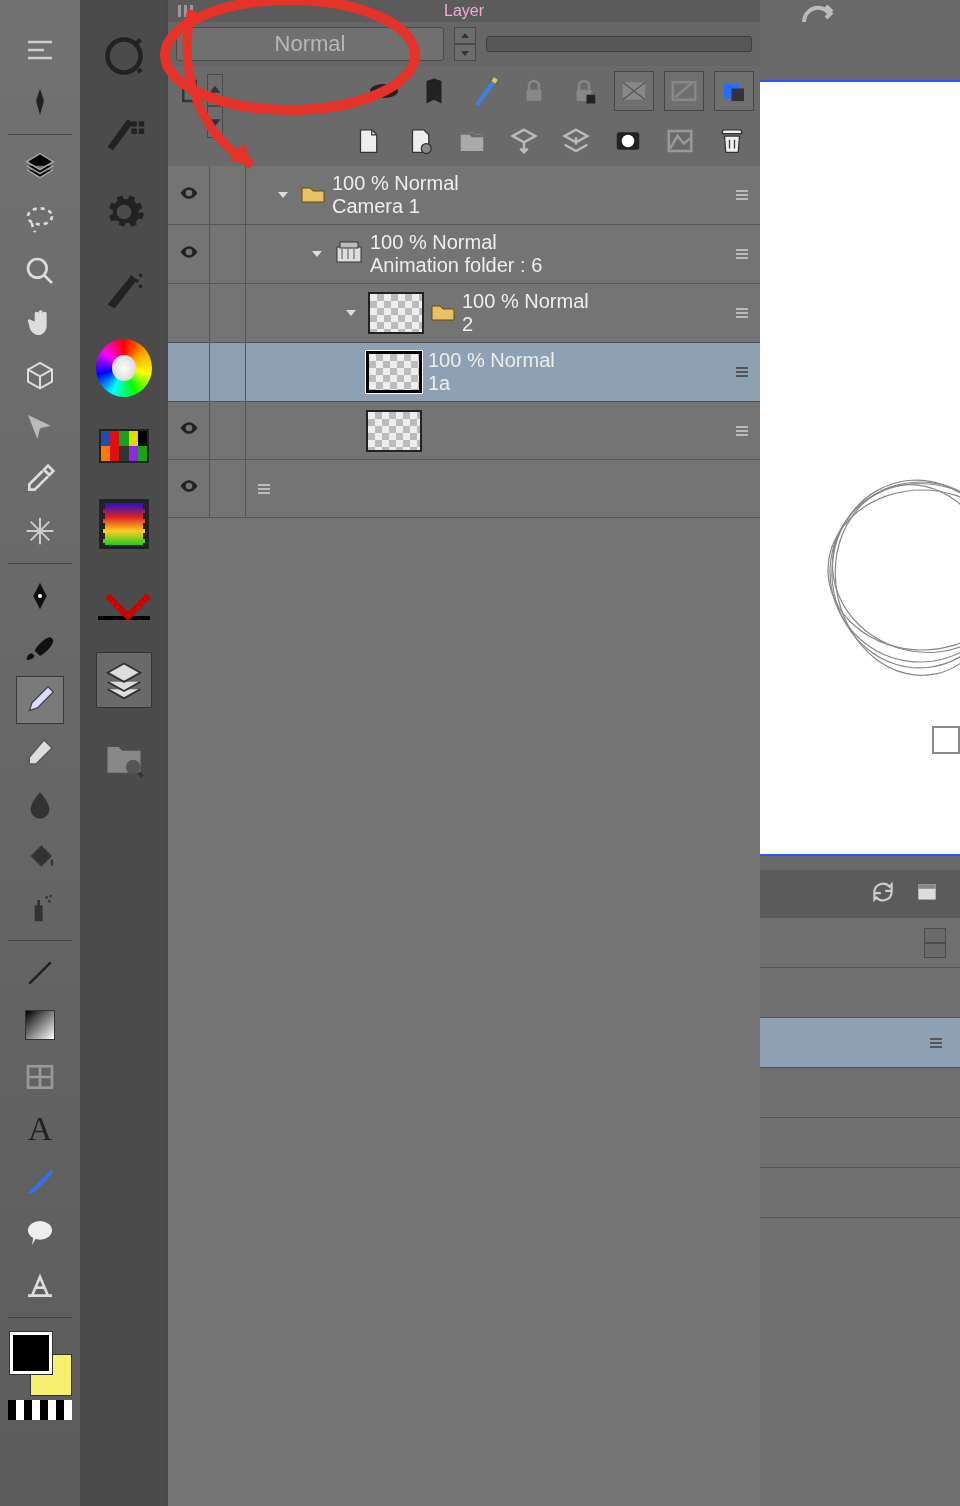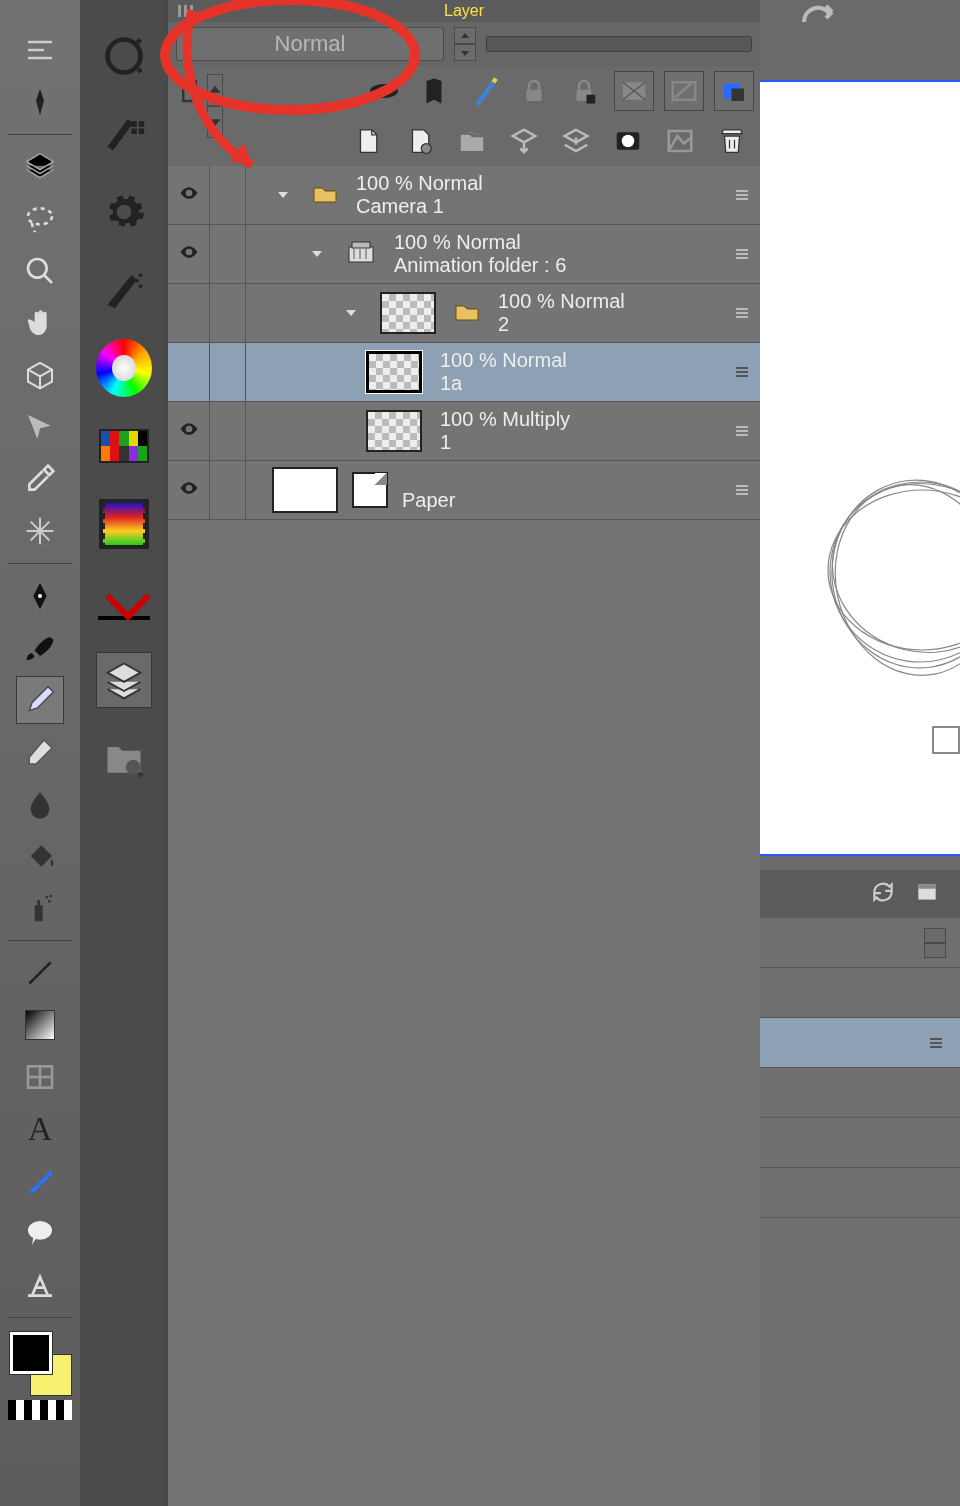--- a/index.html
+++ b/index.html
@@ -74,21 +74,21 @@
 
   
   .layer-panel{
     position:absolute; left:168px; top:0; width:592px; height:100%;
     background:#747474; box-shadow: 2px 0 6px rgba(0,0,0,.25);
   }
   .lp-titlebar{height:22px;background:#5b5b5b;color:#ddd;font-size:16px;
     display:flex; align-items:center; padding-left:10px;}
   .lp-titlebar .grip{display:flex;gap:3px;margin-right:120px;}
   .lp-titlebar .grip span{width:3px;height:12px;background:#999;}
-  .lp-titlebar .ttl{position:absolute;left:50%;transform:translateX(-50%);color:#fde047;}
+  .lp-titlebar .ttl{position:absolute;left:50%;transform:translateX(-50%);color:#f9a8d4;}
 
   .lp-blendrow{height:44px;background:#666;display:flex;align-items:center;padding:0 8px;gap:10px}
   .blend-select{flex:0 0 268px;height:34px;background:#707070;border:1px solid #4b4b4b;
     display:flex;align-items:center;justify-content:center;color:#b8b8b8;font-size:22px;
     border-radius:3px;}
   .stepper{width:22px;height:34px;display:flex;flex-direction:column}
   .stepper div{flex:1;background:#6c6c6c;border:1px solid #4a4a4a;display:flex;
     align-items:center;justify-content:center}
   .stepper svg{width:10px;height:8px;}
   .opacity-slider{flex:1;height:16px;background:#585858;border:1px solid #3d3d3d;border-radius:3px;}
@@ -106,21 +106,21 @@
   .lp-iconrow2 .ibt{width:36px;height:36px;display:flex;align-items:center;justify-content:center;color:#eee}
   .lp-iconrow2 .ibt svg{width:30px;height:30px}
 
   
   .layer-list{position:absolute;left:0;right:0;top:166px;bottom:0;background:#747474;}
   .layer-row{display:flex;align-items:center;min-height:58px;border-bottom:1px solid #555;
      color:#eee;font-size:20px;}
   .layer-row.sel{background:#8ea0b3;}
   .vis-cell{width:42px;display:flex;align-items:center;justify-content:center;border-right:1px solid #555;align-self:stretch;}
   .lock-cell{width:36px;border-right:1px solid #555;align-self:stretch;}
-  .indent{display:flex;align-items:center;flex:1;gap:18px;padding:6px 0;}
+  .indent{display:flex;align-items:center;flex:1;gap:6px;padding:6px 0;}
   .chev{width:22px;height:22px;color:#ddd; display:flex;align-items:center;justify-content:center}
   .chev svg{width:16px;height:16px}
   .thumb{width:56px;height:42px;border:2px solid #222;
     background-image:linear-gradient(45deg,#bbb 25%,transparent 25%,transparent 75%,#bbb 75%),
                      linear-gradient(45deg,#bbb 25%,#eee 25%,#eee 75%,#bbb 75%);
     background-size:14px 14px;background-position:0 0,7px 7px;}
   .thumb.sel{border:3px solid #000;outline:1px solid #fff;}
   .thumb.white{background:#fff;}
   .page-thumb{width:36px;height:36px;border:2px solid #222;background:#fff;position:relative;}
   .page-thumb::after{content:'';position:absolute;right:-1px;top:-1px;width:12px;height:12px;
@@ -611,47 +611,35 @@
 
     <div class="layer-row">
       <div class="vis-cell">
         <span class="eye"><svg viewBox="0 0 24 24" fill="#222">
               <path d="M12 5c5 0 9 5 10 7-1 2-5 7-10 7S3 14 2 12c1-2 5-7 10-7zm0 3a4 4 0 100 8 4 4 0 000-8z"></path>
             </svg></span>
       </div>
       <div class="lock-cell"></div>
       <div class="indent" style="padding-left:120px">
         <div class="thumb"></div>
-        <div class="txt">
-          <span><span>100 %</span> <span>Multiply</span></span>
-          <span>1</span>
-        </div>
       </div>
       <div class="row-menu">
           <svg viewBox="0 0 20 20" stroke="#bbb" stroke-width="2">
             <path d="M4 6h12M4 10h12M4 14h12"></path>
           </svg>
         </div>
     </div>
 
     <div class="layer-row">
       <div class="vis-cell">
         <span class="eye"><svg viewBox="0 0 24 24" fill="#222">
               <path d="M12 5c5 0 9 5 10 7-1 2-5 7-10 7S3 14 2 12c1-2 5-7 10-7zm0 3a4 4 0 100 8 4 4 0 000-8z"></path>
             </svg></span>
       </div>
       <div class="lock-cell"></div>
-      <div class="indent" style="padding-left:26px;gap:14px">
-        <div class="thumb white" style="width:66px;height:46px"></div>
-        <div class="page-thumb"></div>
-        <div class="txt" style="justify-content:flex-end">
-           <span class="pad" style="height:20px"></span>
-           <span>Paper</span>
-        </div>
-      </div>
       <div class="row-menu">
           <svg viewBox="0 0 20 20" stroke="#bbb" stroke-width="2">
             <path d="M4 6h12M4 10h12M4 14h12"></path>
           </svg>
         </div>
     </div>
 
   </div>
 </div>
 

